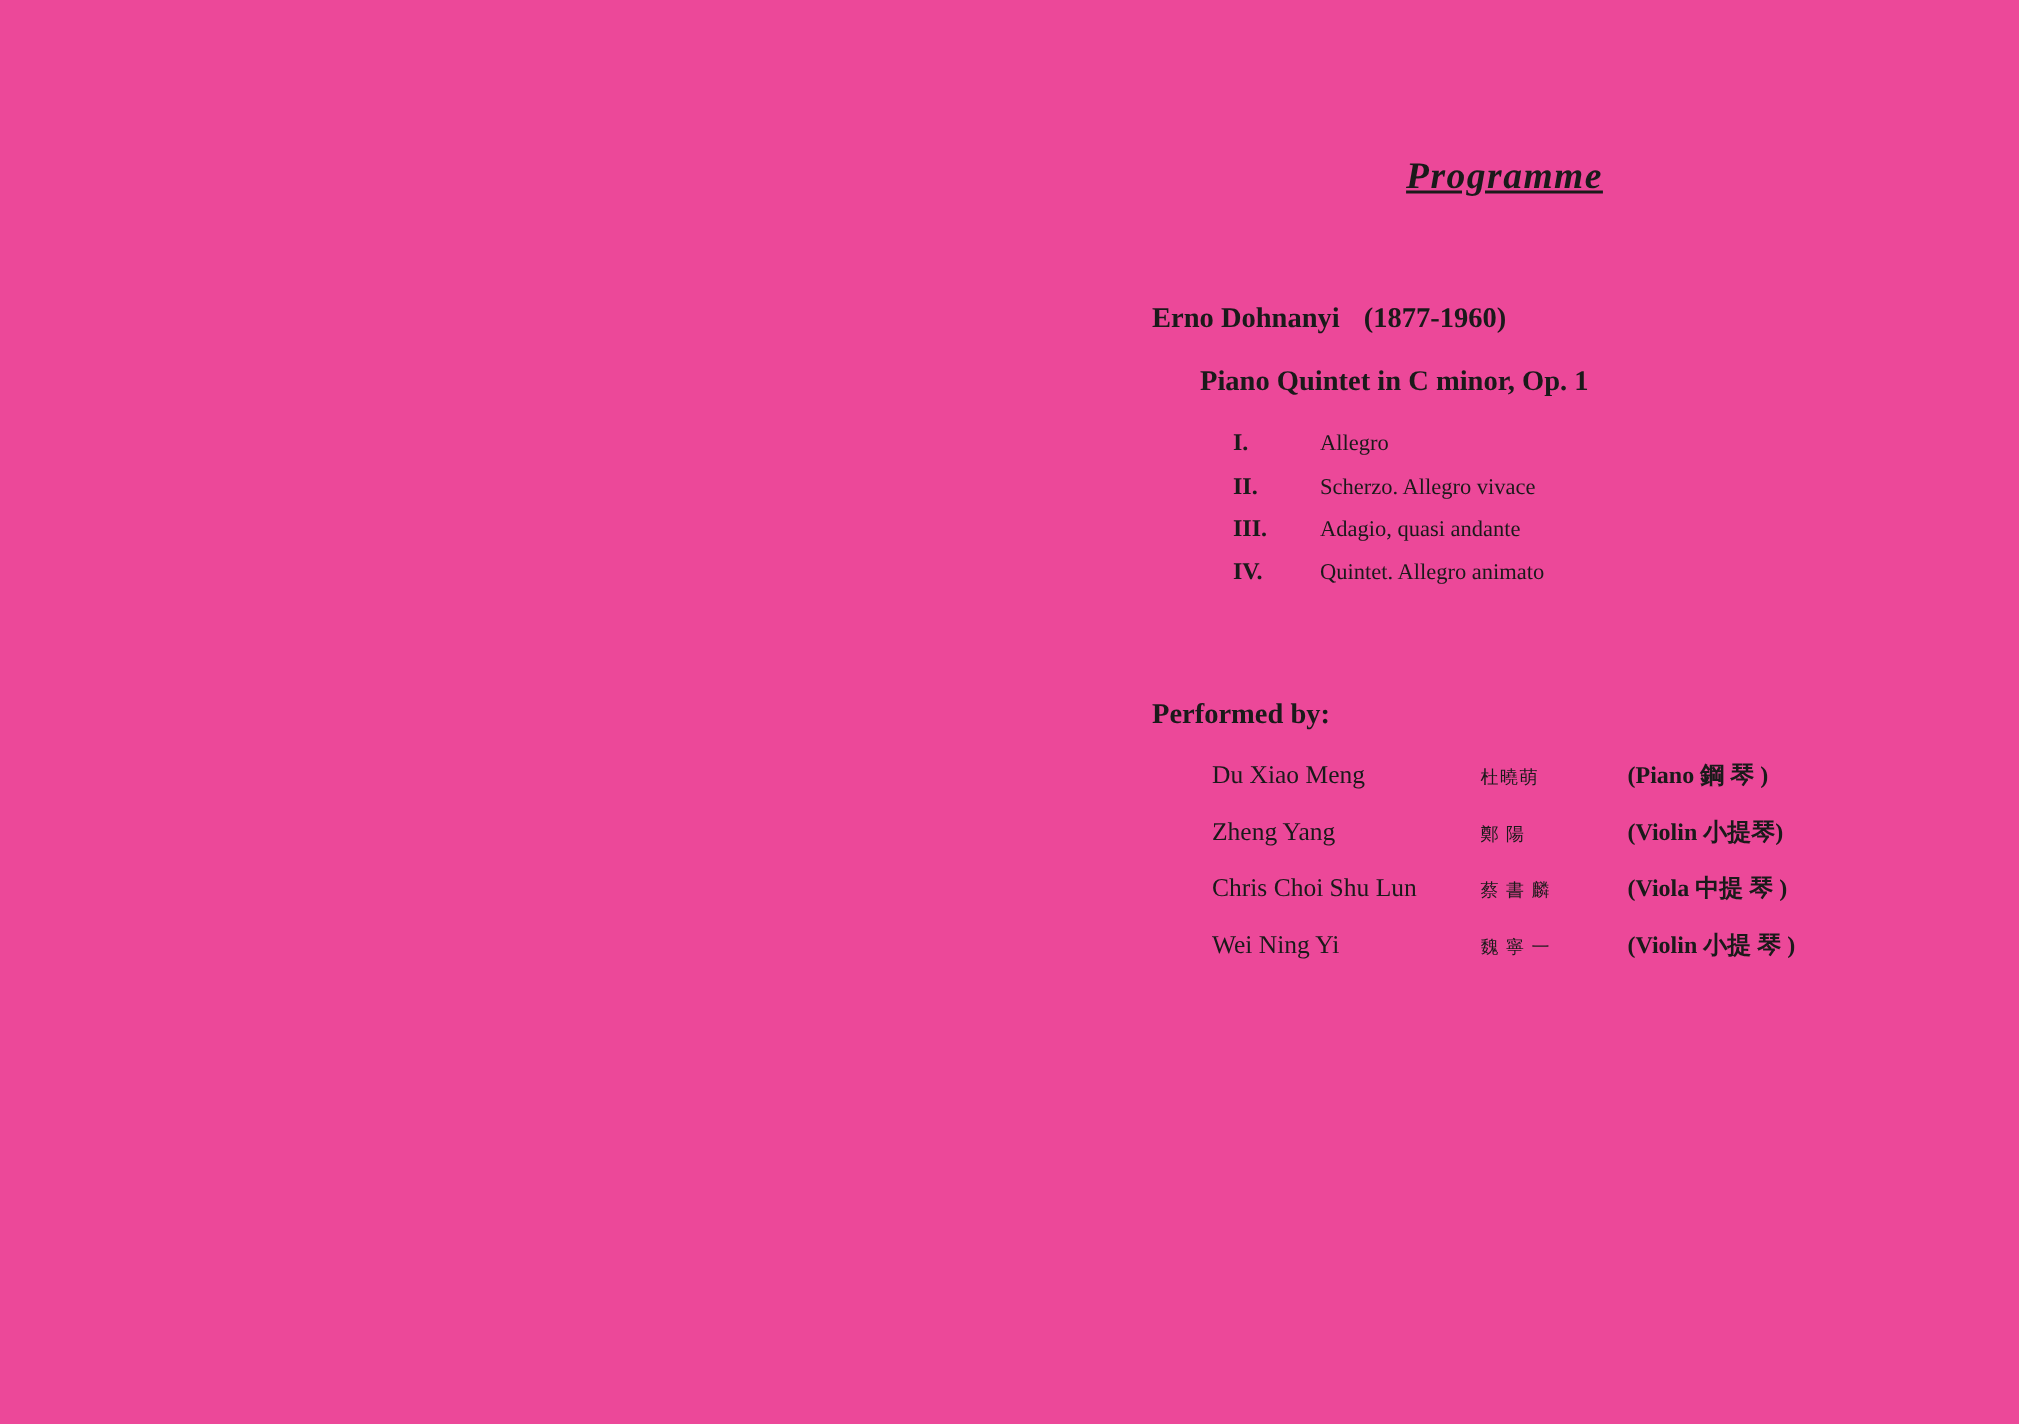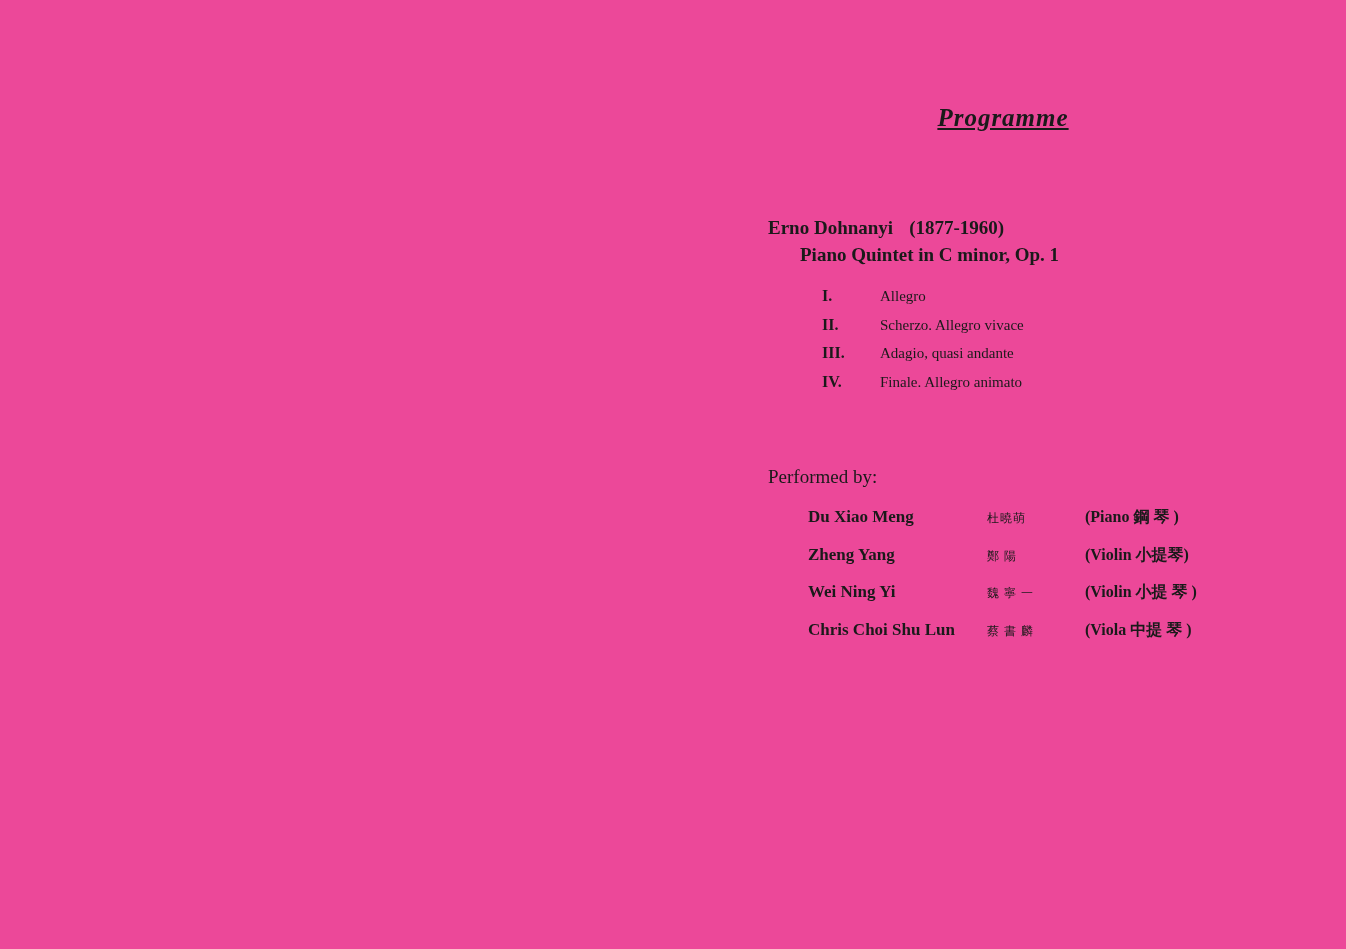--- a/index.html
+++ b/index.html
@@ -28,21 +28,20 @@
     text-decoration: underline;
     letter-spacing: 1px;
   }
   .composer-line {
     position: absolute;
     left: 768px;
     top: 202px;
     font-size: 19px;
     font-weight: bold;
     white-space: nowrap;
-    margin-top: 15px;
   }
   .composer-dates {
     margin-left: 16px;
   }
   .work-title {
     position: absolute;
     left: 800px;
     top: 244px;
     font-size: 19px;
     font-weight: bold;
@@ -66,36 +65,36 @@
   .movement-title {
     font-size: 15px;
     font-weight: normal;
     white-space: nowrap;
   }
   .performed-by {
     position: absolute;
     left: 768px;
     top: 466px;
     font-size: 19px;
-    font-weight: normal;
+    font-weight: bold;
   }
   .performers {
     position: absolute;
     left: 808px;
     top: 507px;
   }
   .performer-row {
     display: flex;
     align-items: baseline;
     height: 37.6px;
   }
   .performer-name {
     width: 179px;
     font-size: 17px;
-    font-weight: bold;
+    font-weight: normal;
     white-space: nowrap;
   }
   .performer-chinese {
     width: 98px;
     font-size: 12px;
     font-weight: normal;
     letter-spacing: 1px;
     white-space: nowrap;
   }
   .performer-instrument {
@@ -125,42 +124,42 @@
     <div class="movement-row">
       <span class="movement-numeral">II.</span>
       <span class="movement-title">Scherzo. Allegro vivace</span>
     </div>
     <div class="movement-row">
       <span class="movement-numeral">III.</span>
       <span class="movement-title">Adagio, quasi andante</span>
     </div>
     <div class="movement-row">
       <span class="movement-numeral">IV.</span>
-      <span class="movement-title">Finale. Allegro animato</span>
+      <span class="movement-title">Quintet. Allegro animato</span>
     </div>
   </div>
 
   <div class="performed-by">Performed by:</div>
 
   <div class="performers">
     <div class="performer-row">
       <span class="performer-name">Du Xiao Meng</span>
       <span class="performer-chinese">杜曉萌</span>
       <span class="performer-instrument">(Piano 鋼 琴 )</span>
     </div>
     <div class="performer-row">
       <span class="performer-name">Zheng Yang</span>
       <span class="performer-chinese">鄭 陽</span>
       <span class="performer-instrument">(Violin 小提琴)</span>
     </div>
     <div class="performer-row">
+      <span class="performer-name">Chris Choi Shu Lun</span>
+      <span class="performer-chinese">蔡 書 麟</span>
+      <span class="performer-instrument">(Viola 中提 琴 )</span>
+    </div>
+    <div class="performer-row">
       <span class="performer-name">Wei Ning Yi</span>
       <span class="performer-chinese">魏 寧 一</span>
       <span class="performer-instrument">(Violin 小提 琴 )</span>
-    </div>
-    <div class="performer-row">
-      <span class="performer-name">Chris Choi Shu Lun</span>
-      <span class="performer-chinese">蔡 書 麟</span>
-      <span class="performer-instrument">(Viola 中提 琴 )</span>
     </div>
   </div>
 
 </div>
 
 </body></html>

